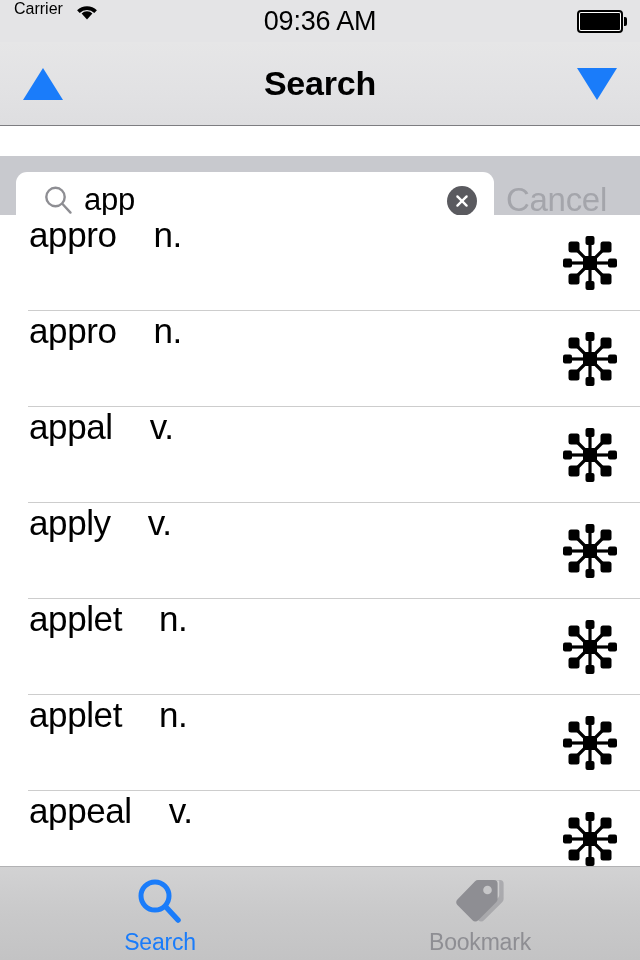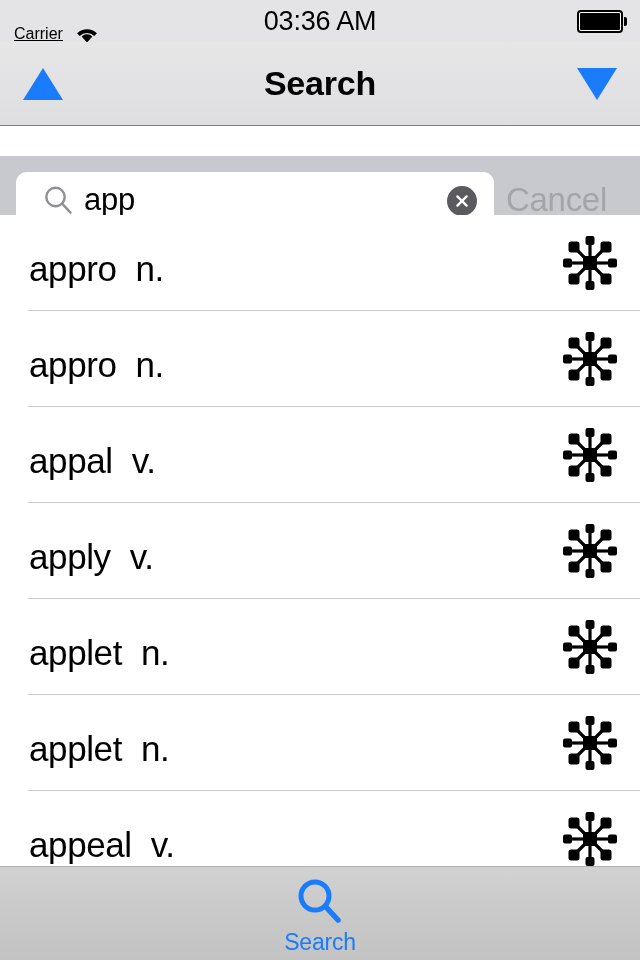--- a/index.html
+++ b/index.html
@@ -18,22 +18,22 @@
   }
 
   
   #status-bar {
     position:absolute; top:0; left:0;
     width:640px; height:42px;
     background:#e4e4e6;
     display:flex; align-items:center;
   }
   #status-left {
-    position:absolute; left:14px; top:13px; height:42px;
-    display:flex; align-items:center; gap:9px;text-decoration:underline;
+    position:absolute; left:14px; top:0; height:42px;
+    display:flex; gap:9px;
   }
   .wifi-icon { display:block; }
   #status-time {
     position:absolute; left:0; width:640px; text-align:center;
     font-size:27px; color:#000; font-weight:400; line-height:42px;
     letter-spacing:-0.2px;
   }
   #status-right {
     position:absolute; right:13px; top:0; height:42px;
     display:flex; align-items:center;
@@ -136,22 +136,22 @@
     overflow:hidden;
   }
   .result-row {
     position:relative;
     width:640px; height:96px;
     background:#ffffff;
     cursor:pointer;
   }
   .row-text {
     position:absolute; left:29px; top:0; height:107px;
-    display:flex; align-items:center;
-    font-size:35px; color:#000; letter-spacing:-0.4px;
+    display:flex; align-items:flex-start;
+    font-size:35px; color:#000; letter-spacing:-0.4px;gap:18px;
   }
   .row-word { }
   .row-pos { margin-left:19px; }
   .row-icon {
     position:absolute; right:20px; top:0; height:96px;
     width:60px;
     display:flex; align-items:center; justify-content:center;
   }
   .row-sep {
     position:absolute; left:28px; bottom:0;
@@ -188,21 +188,21 @@
   <div id="status-bar">
     <div id="status-left">
       <span>Carrier</span>
       <span>
         <svg class="wifi-icon" width="30" height="22" viewBox="0 0 30 22">
           <path d="M15 19.5 L9.6 13.6 a7.6 7.6 0 0 1 10.8 0 Z" fill="#000"></path>
           <path d="M15 6.2 a14 14 0 0 1 9.9 4.1 l-2.6 2.7 a10.4 10.4 0 0 0-14.6 0 L5.1 10.3 A14 14 0 0 1 15 6.2 Z" fill="#000"></path>
         </svg>
       </span>
     </div>
-    <div id="status-time">03:36 AM</div>
+    <div id="status-time">09:36 AM</div>
     <div id="status-right">
       <span class="battery">
         <span class="shell"></span>
         <span class="fill"></span>
         <span class="nub"></span>
       </span>
     </div>
   </div>
 
   <div id="nav-bar">
@@ -463,15 +463,27 @@
   <div id="tab-bar">
     <div class="tab-item active">
       <span class="tab-icon">
         <svg width="52" height="52" viewBox="0 0 52 52">
           <circle cx="21" cy="20" r="14" fill="none" stroke="#1a7cfa" stroke-width="5"></circle>
           <line x1="31.5" y1="30.5" x2="44" y2="44" stroke="#1a7cfa" stroke-width="5.5" stroke-linecap="round"></line>
         </svg>
       </span>
       <span class="tab-label">Search</span>
     </div>
+    <div class="tab-item inactive">
+      <span class="tab-icon">
+        <svg width="52" height="52" viewBox="0 0 52 52">
+          <g fill="#8e8e93">
+            <path d="M30 4 L46 4 a3.6 3.6 0 0 1 3.6 3.6 L49.6 23 a4 4 0 0 1-1.2 2.9 L30 44.2 a4 4 0 0 1-5.7 0 L23 43 L44 22 a4 4 0 0 0 1.2-2.9 L45.2 4.4 Z" opacity="0.55"></path>
+            <path d="M24 4 L40 4 a3.6 3.6 0 0 1 3.6 3.6 L43.6 23 a4 4 0 0 1-1.2 2.9 L24.2 44.2 a4 4 0 0 1-5.7 0 L3.4 29.1 a4 4 0 0 1 0-5.7 L21.1 5.2 A4 4 0 0 1 24 4 Z"></path>
+            <circle cx="33.5" cy="14" r="4.3" fill="#c6c6c8"></circle>
+          </g>
+        </svg>
+      </span>
+      <span class="tab-label">Bookmark</span>
+    </div>
   </div>
 
 </div>
 
 </body></html>

